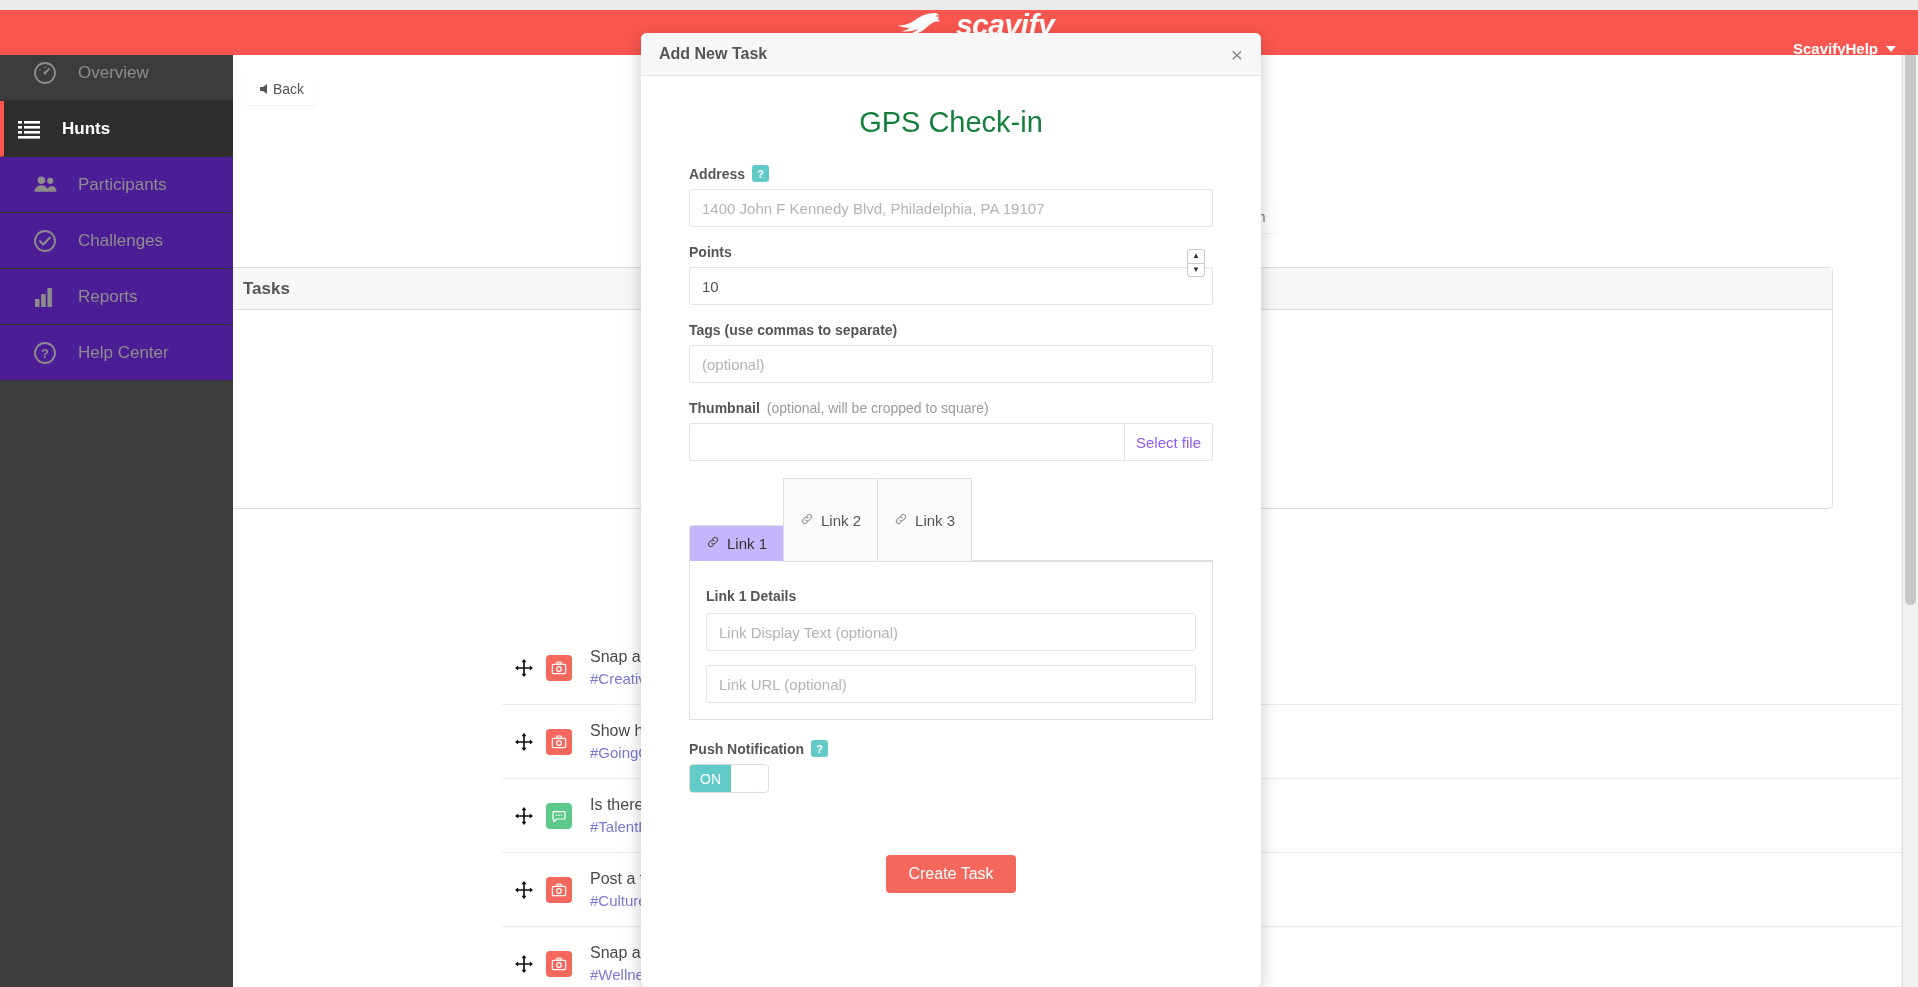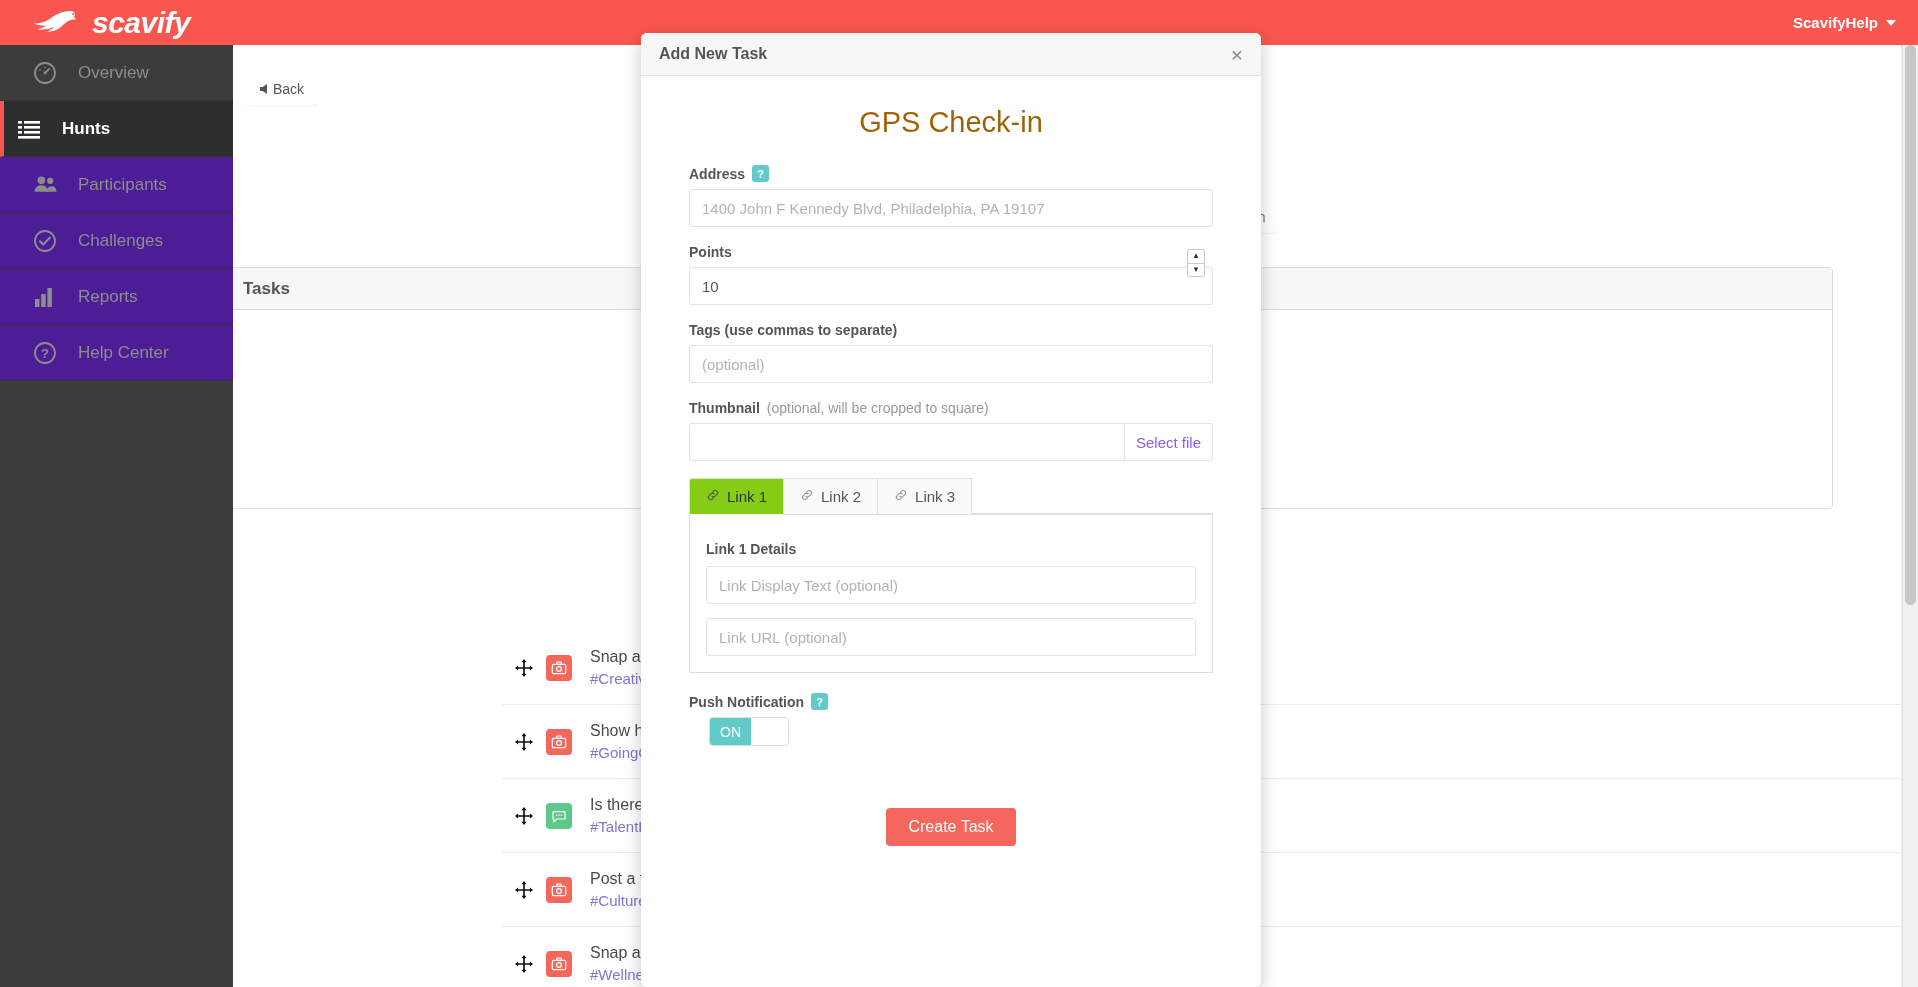--- a/index.html
+++ b/index.html
@@ -6,25 +6,26 @@
   html, body {
     margin: 0; padding: 0;
     width: 1918px; height: 987px;
     overflow: hidden;
     font-family: "Liberation Sans", sans-serif;
     background: #e9e9e9;
   }
 
   
   .topbar {
-    position: absolute; top: 0; left: 0;
+    position: absolute; top: 10px; left: 0;
     width: 1918px; height: 45px;
     background: #f9564f;
     display: flex; align-items: center;
     z-index: 30;
+    flex-direction: column;
   }
   .brand { display: flex; align-items: center; margin-left: 30px; }
   .brand-mark { width: 56px; height: 30px; margin-right: 6px; }
   .brand-text {
     color: #fff; font-size: 30px; font-style: italic; font-weight: bold;
     letter-spacing: -0.5px; line-height: 1;
   }
   .user-menu {
     margin-left: auto; margin-right: 22px;
     color: #fff; font-size: 15px; font-weight: bold;
@@ -194,21 +195,21 @@
     border-bottom: 1px solid #e3e3e3;
     display: flex; align-items: center;
     padding: 0 18px;
   }
   .modal-title { font-size: 16px; font-weight: bold; color: #555; }
   .modal-close {
     margin-left: auto; font-size: 21px; color: #888; line-height: 1;
   }
   .modal-body { padding: 22px 48px 0 48px; }
   .modal-heading {
-    text-align: center; font-size: 29px; color: #a16207;
+    text-align: center; font-size: 29px; color: #15803d;
     margin: 8px 0 26px 0; font-weight: normal;
   }
   .flabel {
     font-size: 14px; font-weight: bold; color: #555;
     margin-bottom: 7px;
     display: flex; align-items: center; gap: 7px;
   }
   .flabel .soft { font-weight: normal; color: #9a9a9a; }
   .help-badge {
     display: inline-flex; align-items: center; justify-content: center;
@@ -279,38 +280,37 @@
     font-size: 15px; color: #555;
     display: flex; align-items: center; gap: 7px;
     border: 1px solid transparent;
     margin-bottom: -1px;
     background: #fafafa;
     border-color: #dedede;
     border-right: none;
   }
   .tab:first-child { border-radius: 3px 0 0 0; }
   .tab.active {
-    background: #84cc16; border-bottom-color: #fff; color: #333;
+    background: #c4b5fd; border-bottom-color: #fff; color: #333; margin-top: 47px;
   }
   .tab-fill { flex: 1; border-bottom: 1px solid #dedede; }
   .tabpanel {
     border: 1px solid #dedede; border-top: none;
     padding: 26px 16px 16px 16px;
   }
   .tabpanel .flabel { margin-bottom: 9px; }
   .tabpanel .finput { margin-bottom: 14px; }
   .tabpanel .finput:last-child { margin-bottom: 0; }
 
   
   .toggle {
     width: 80px; height: 29px;
     border: 1px solid #dcdcdc; border-radius: 4px;
     display: flex; overflow: hidden;
     background: #fde047;
-    margin-left: 20px;
   }
   .toggle-on {
     width: 41px; background: #62cbc9; color: #fff;
     font-size: 14px;
     display: flex; align-items: center; justify-content: center;
   }
   .toggle-knob { flex: 1; background: #fff; }
 
   .create-wrap {
     display: flex; justify-content: center;

